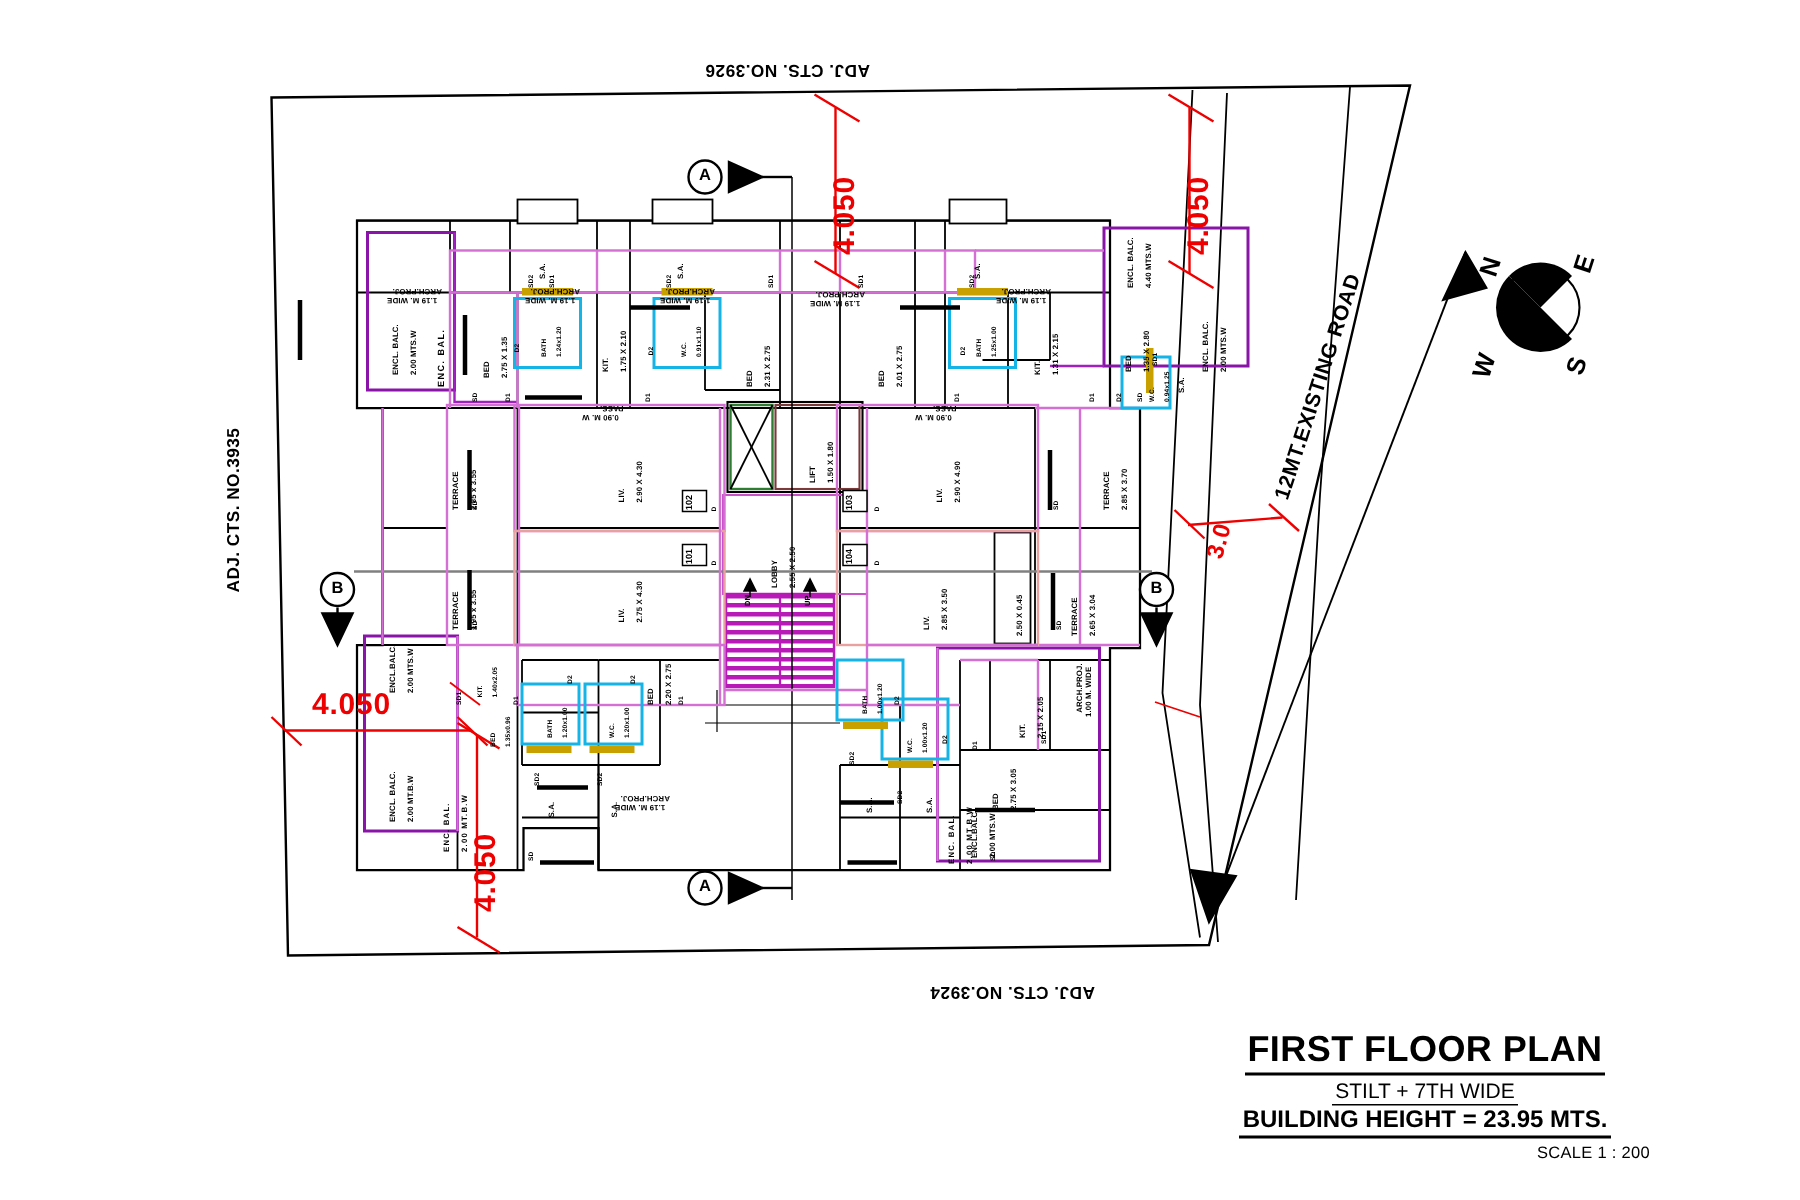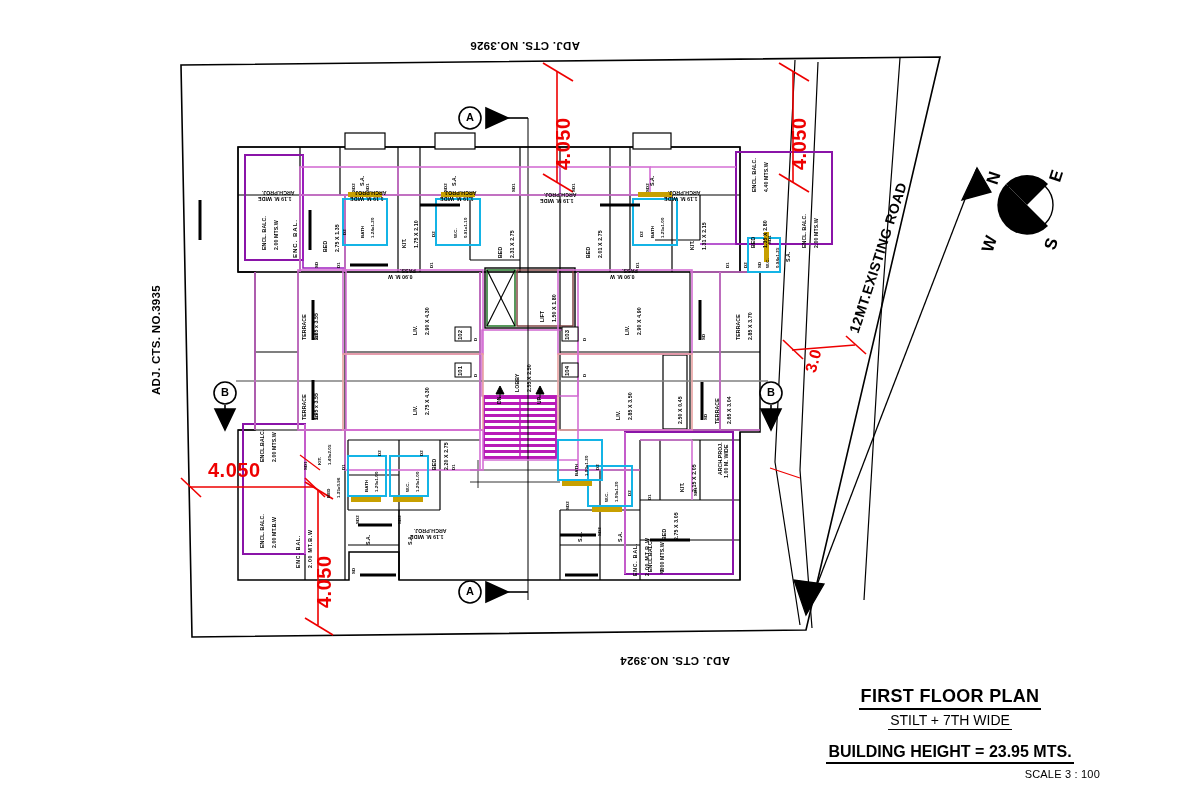--- a/index.html
+++ b/index.html
@@ -1,26 +1,26 @@
 <!DOCTYPE html>
 <html><head>
 <meta charset="utf-8">
 <style>
   html,body{margin:0;padding:0;background:#ffffff;}
   body{width:1200px;height:800px;overflow:hidden;
        font-family:"Liberation Sans", sans-serif; color:#000;}
   #stage{position:relative;width:1200px;height:800px;}
   svg{position:absolute;left:0;top:0;}
   .tblock{position:absolute;text-align:center;}
-  .t1{font-size:18px;font-weight:bold;letter-spacing:.3px;
+  .t1{font-size:24px;font-weight:bold;letter-spacing:.3px;
       border-bottom:2px solid #000;display:inline-block;padding:0 2px 1px 2px;}
   .t2{font-size:14px;display:inline-block;border-bottom:1px solid #000;
       padding:0 2px 1px 2px;margin-top:2px;}
   .t3{font-size:16px;font-weight:bold;display:inline-block;
-      border-bottom:2px solid #000;padding:0 2px 1px 2px;margin-top:13px;}
+      border-bottom:2px solid #000;padding:0 2px 1px 2px;margin-top:1px;}
   .t4{font-size:11px;margin-top:4px;letter-spacing:.2px;}
   .lbl{position:absolute;white-space:pre;font-size:5.2px;line-height:1.12;
        letter-spacing:.1px;font-weight:bold;}
   .lblr{transform-origin:0 0;}
   .cts{position:absolute;white-space:nowrap;font-size:11.5px;font-weight:bold;
        letter-spacing:.3px;}
   .dimtxt{position:absolute;white-space:nowrap;color:#ee0000;font-size:20px;
           font-weight:bold;letter-spacing:.5px;transform-origin:0 0;}
   .road{position:absolute;white-space:nowrap;font-size:14px;font-weight:bold;
         letter-spacing:.5px;transform-origin:0 0;}
@@ -500,16 +500,16 @@
 <div class="lbl lblr" style="left:648px;top:500px;transform:rotate(-90deg);font-size:4.4px;">D1</div>
 <div class="lbl lblr" style="left:694px;top:496px;transform:rotate(-90deg);font-size:4.4px;">SD1</div>
 <div class="lbl lblr" style="left:660px;top:574px;transform:rotate(-90deg);font-size:4.4px;">SD</div>
 <div class="lbl lblr" style="left:352px;top:574px;transform:rotate(-90deg);font-size:4.4px;">SD</div>
 <div class="lbl lblr" style="left:758px;top:268px;transform:rotate(-90deg);font-size:4.4px;">SD</div>
 
 <div class="tblock" style="left:790px;top:686px;width:320px;">
   <div class="t1">FIRST FLOOR PLAN</div>
   <div><span class="t2">STILT + 7TH WIDE</span></div>
   <div><span class="t3">BUILDING HEIGHT = 23.95 MTS.</span></div>
-  <div class="t4" style="text-align:right;padding-right:10px;">SCALE 3 : 100</div>
+  <div class="t4" style="text-align:right;padding-right:10px;">SCALE 1 : 200</div>
 </div>
 
 </div>
 
 </body></html>

